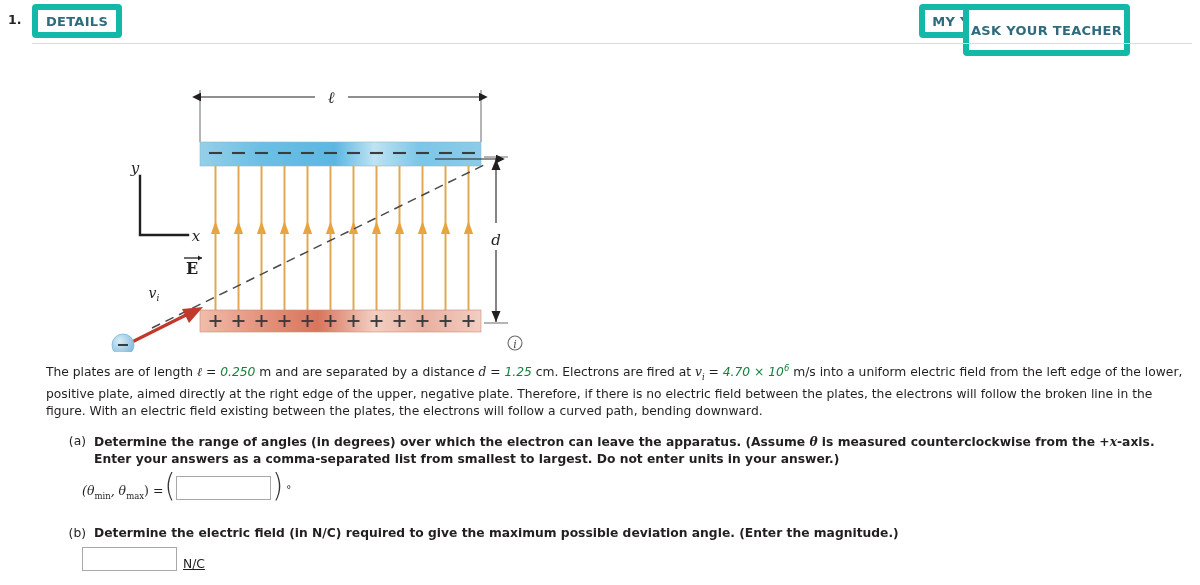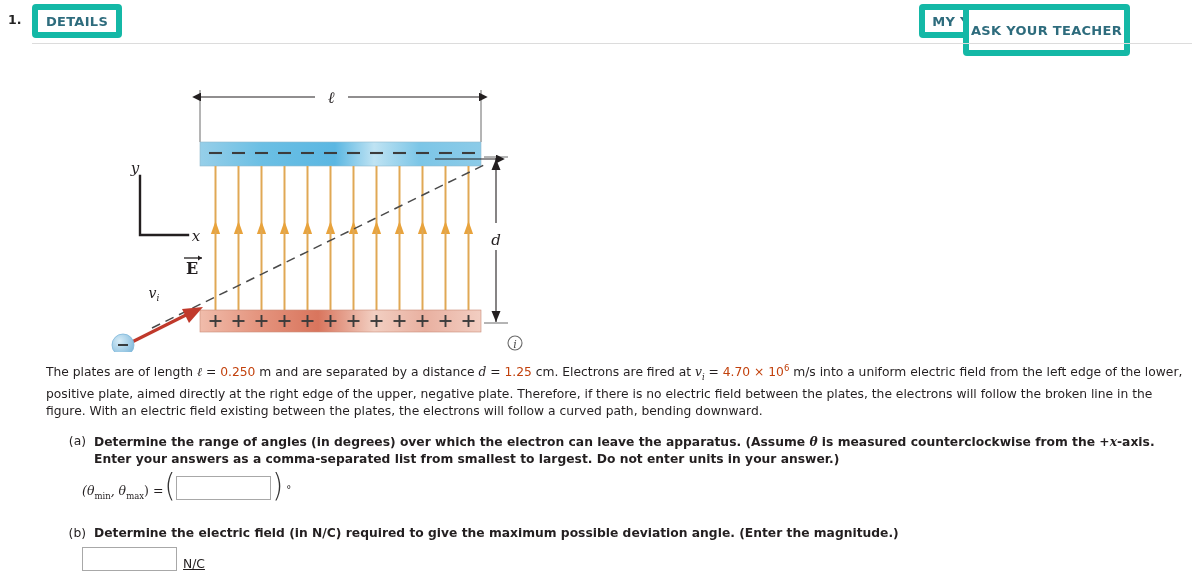--- a/index.html
+++ b/index.html
@@ -77,21 +77,21 @@
     color: #231f20;
   }
   #intro-paragraph {
     left: 46px; top: 51px;
     width: 1140px;
   }
   #plates-paragraph {
     left: 46px; top: 360px;
     width: 1140px;
   }
-  .red { color: #c2410c; }
+  .red { color: #15803d; font-style: italic; }
   .ital { font-style: italic; font-family: "DejaVu Serif","Liberation Serif",serif; }
   sub { font-size: 8.5px; }
   sup { font-size: 8.5px; }
 
   
   .part {
     position: absolute;
     font-size: 12.3px;
     line-height: 17px;
   }

